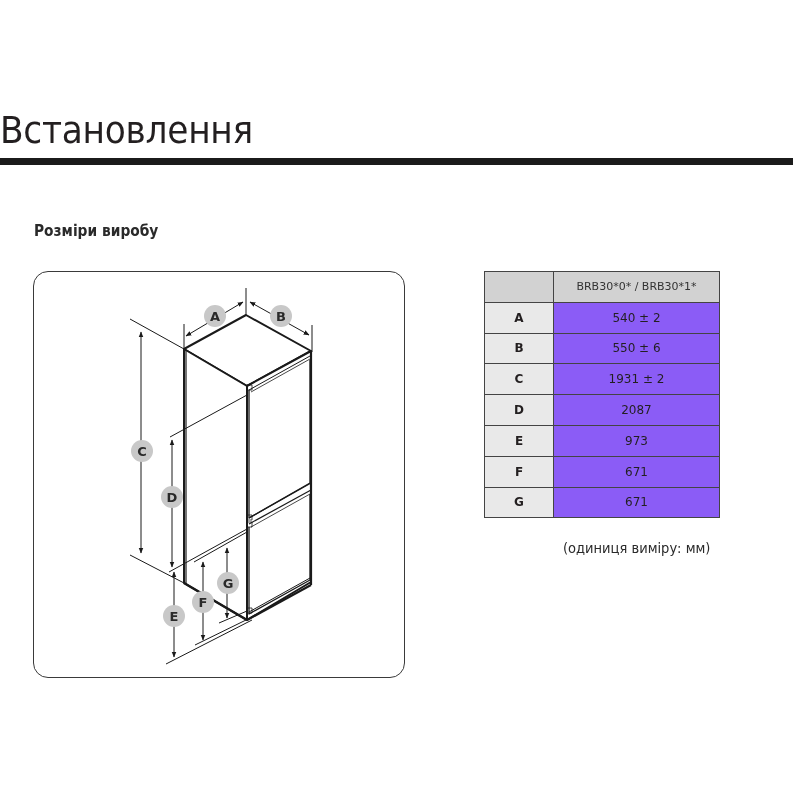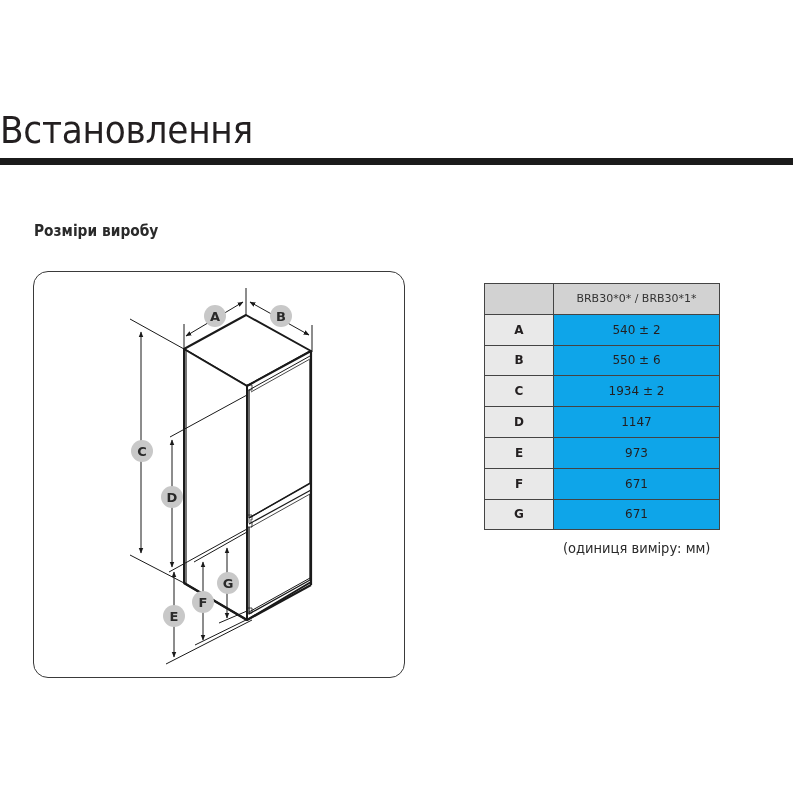--- a/index.html
+++ b/index.html
@@ -10,27 +10,27 @@
            font-family: "DejaVu Sans", sans-serif; transform: scaleX(0.93); transform-origin: left; }
   .rule { position: absolute; left: 0; top: 158px; width: 793px; height: 7px; background: #1b1b1b; }
   .subtitle { position: absolute; left: 34px; top: 219px; font-size: 15px; font-weight: 700;
               color: #2a2a2a; line-height: 24px; white-space: nowrap;
               font-family: "DejaVu Sans", sans-serif; transform: scaleX(0.92); transform-origin: left; }
   .diagram-box { position: absolute; left: 33px; top: 271px; width: 372px; height: 407px;
                  border: 1.6px solid #3a3a3a; border-radius: 15px; box-sizing: border-box; background: #fff; }
   .diagram-svg { position: absolute; left: 0; top: 0; width: 800px; height: 800px; pointer-events: none; }
   .diagram-svg .label { pointer-events: auto; }
   table.dims { position: absolute; left: 484px; top: 271px; width: 236px; border-collapse: collapse;
-               font-size: 12px; color: #231f20; table-layout: fixed; margin-top: 12px; }
+               font-size: 12px; color: #231f20; table-layout: fixed; }
   table.dims td, table.dims th { border: 1.5px solid #444; height: 29.8px; padding: 0; text-align: center;
                vertical-align: middle; font-family: "DejaVu Sans", sans-serif; }
   table.dims th { background: #d2d2d2; font-weight: 400; font-size: 11px; color: #333; }
   table.dims col.c1 { width: 69px; }
   table.dims td.key { background: #e9e9e9; font-weight: 700; font-size: 12px; }
-  table.dims td.val { background: #0ea5e9; font-size: 12px; }
+  table.dims td.val { background: #8b5cf6; font-size: 12px; }
   .unit { position: absolute; left: 563px; top: 540px; font-size: 14.5px; color: #2a2a2a; white-space: nowrap;
           font-family: "DejaVu Sans", sans-serif; transform: scaleX(0.9); transform-origin: left; }
 </style>
 </head>
 <body>
 
 <div class="title">Встановлення</div>
 <div class="rule"></div>
 <div class="subtitle">Розміри виробу</div>
 
@@ -150,25 +150,25 @@
     <tr>
       <td class="key">A</td>
       <td class="val">540 ± 2</td>
     </tr>
     <tr>
       <td class="key">B</td>
       <td class="val">550 ± 6</td>
     </tr>
     <tr>
       <td class="key">C</td>
-      <td class="val">1934 ± 2</td>
+      <td class="val">1931 ± 2</td>
     </tr>
     <tr>
       <td class="key">D</td>
-      <td class="val">1147</td>
+      <td class="val">2087</td>
     </tr>
     <tr>
       <td class="key">E</td>
       <td class="val">973</td>
     </tr>
     <tr>
       <td class="key">F</td>
       <td class="val">671</td>
     </tr>
     <tr>

